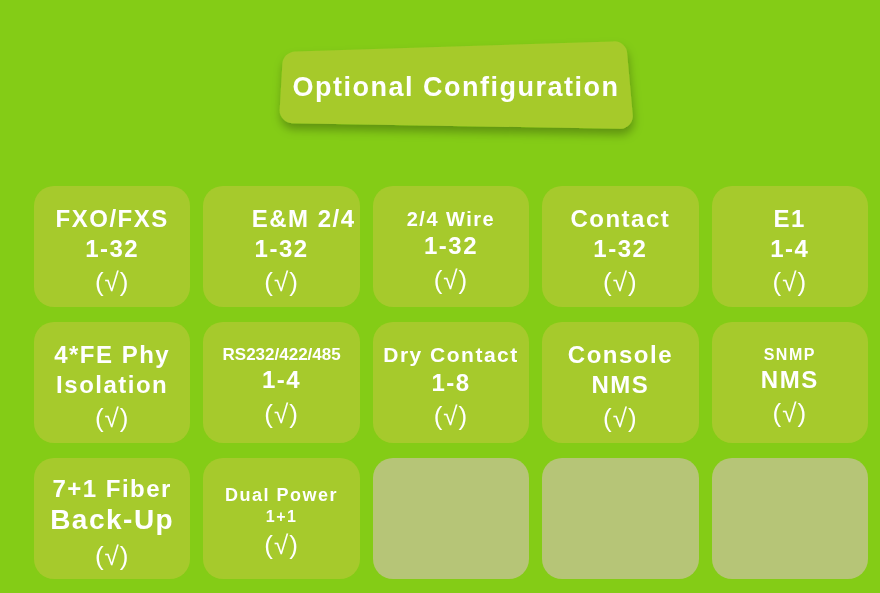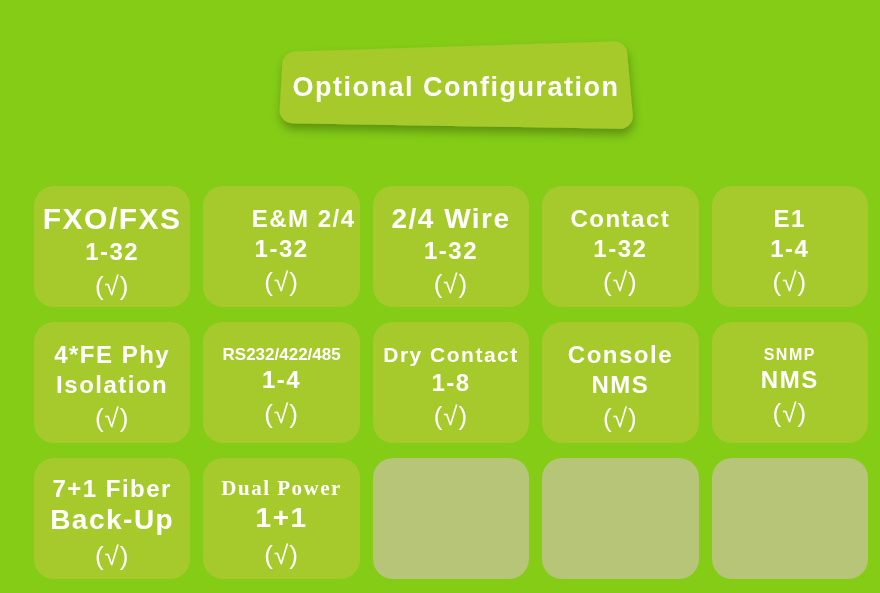--- a/index.html
+++ b/index.html
@@ -89,31 +89,31 @@
              L 292,123.2
              A 13,13 0 0 1 279.7,110
              L 282.3,65
              A 13,13 0 0 1 296,51.6
              Z" fill="#a6ca2c" filter="url(#bshadow)"></path>
     <text x="456" y="96" text-anchor="middle">Optional Configuration</text>
   </svg>
 
   <div class="grid">
       <div class="tile">
-        <div class="line" style="font-size: 30px; text-align: right;">FXO/FXS</div>
+        <div class="line" style="font-size: 24px; text-align: right;">FXO/FXS</div>
         <div class="line" style="font-size: 24px;">1-32</div>
         <div class="check">(√)</div>
       </div>
       <div class="tile">
         <div class="line" style="font-size: 24px; margin-left: 44px;">E&amp;M 2/4</div>
         <div class="line" style="font-size: 24px;">1-32</div>
         <div class="check">(√)</div>
       </div>
       <div class="tile">
-        <div class="line" style="font-size: 28px;">2/4 Wire</div>
+        <div class="line" style="font-size: 20px;">2/4 Wire</div>
         <div class="line" style="font-size: 24px;">1-32</div>
         <div class="check">(√)</div>
       </div>
       <div class="tile">
         <div class="line" style="font-size: 24px;">Contact</div>
         <div class="line" style="font-size: 24px;">1-32</div>
         <div class="check">(√)</div>
       </div>
       <div class="tile">
         <div class="line" style="font-size: 24px; text-align: right;">E1</div>
@@ -144,22 +144,22 @@
         <div class="line" style="font-size: 16px;">SNMP</div>
         <div class="line" style="font-size: 24px;">NMS</div>
         <div class="check">(√)</div>
       </div>
       <div class="tile">
         <div class="line" style="font-size: 24px;">7+1 Fiber</div>
         <div class="line" style="font-size: 28px;">Back-Up</div>
         <div class="check">(√)</div>
       </div>
       <div class="tile">
-        <div class="line" style="font-size: 21px; font-family: Liberation Serif, serif;">Dual Power</div>
-        <div class="line" style="font-size: 28px;">1+1</div>
+        <div class="line" style="font-size: 18px;">Dual Power</div>
+        <div class="line" style="font-size: 16px;">1+1</div>
         <div class="check">(√)</div>
       </div>
       <div class="tile empty"></div>
       <div class="tile empty"></div>
       <div class="tile empty"></div>
     </div>
 
 </div>
 
 </body></html>

